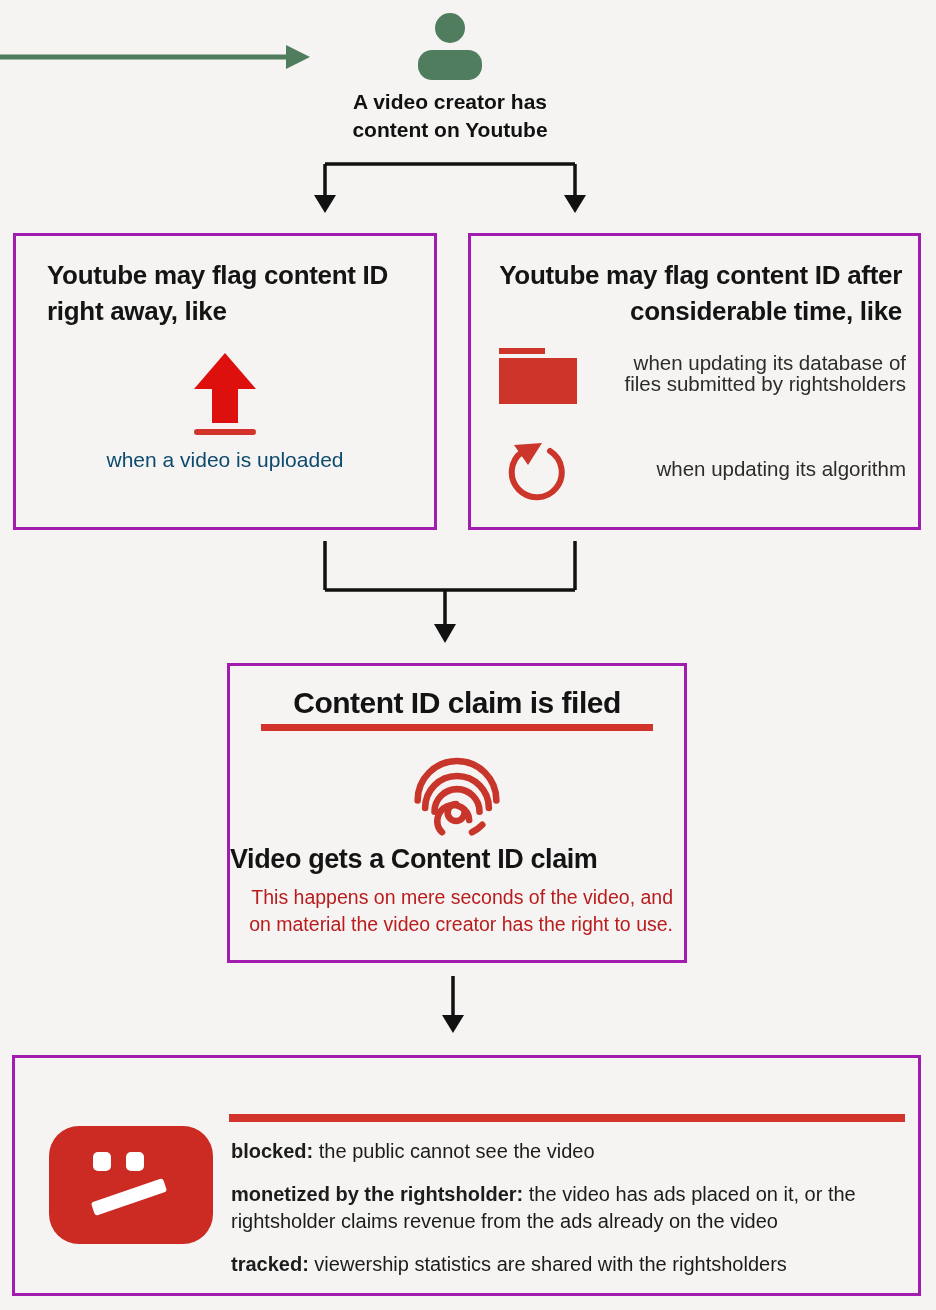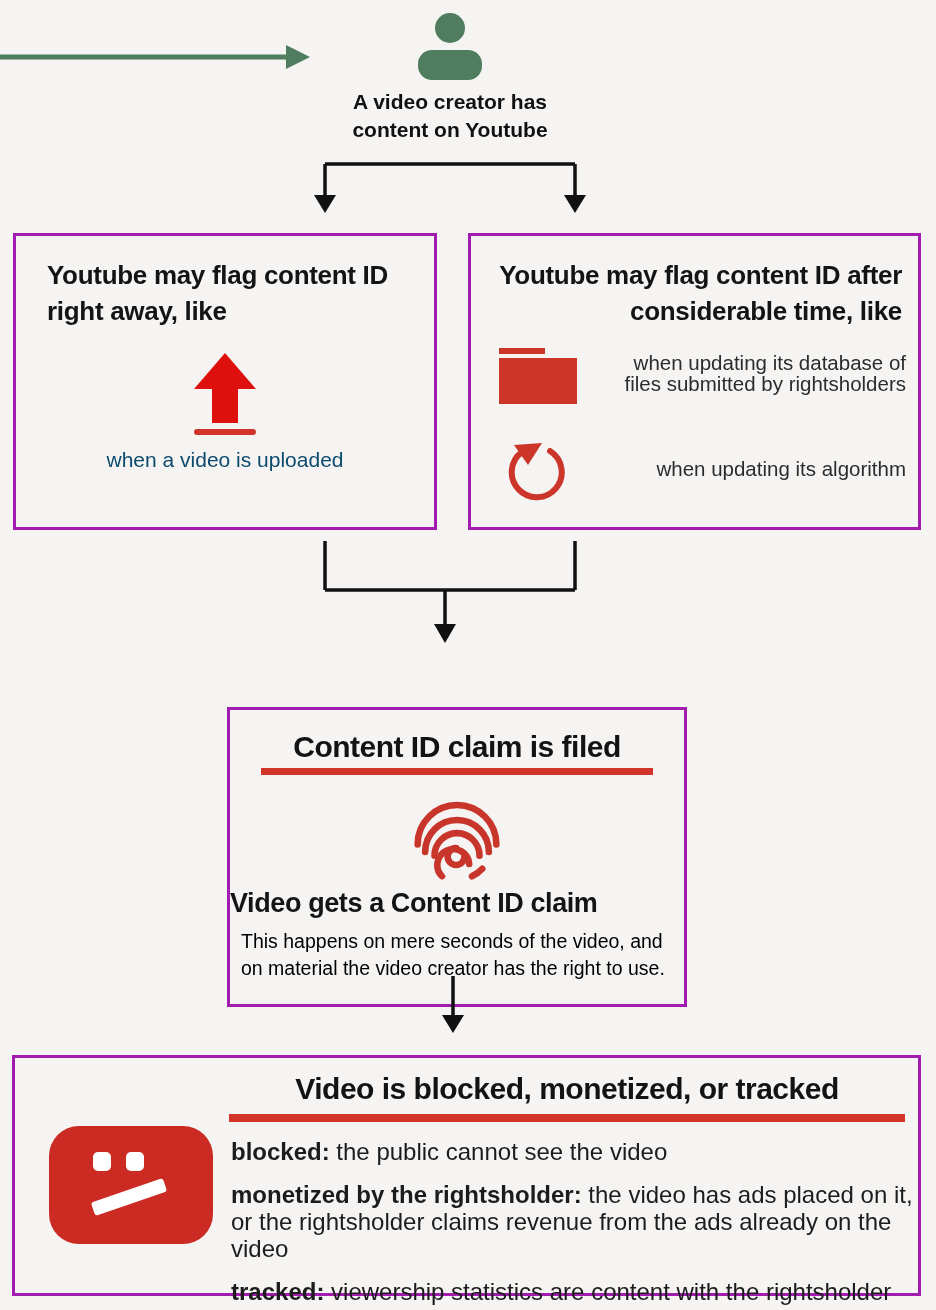--- a/index.html
+++ b/index.html
@@ -26,28 +26,28 @@
     position:absolute;left:0;top:20px;width:100%;text-align:center;
     font-size:30px;font-weight:700;letter-spacing:-0.5px;color:#131313;white-space:nowrap;
   }
   .red-bar{position:absolute;background:#d2342c;}
   .claim-sub{
     position:absolute;left:0;top:178px;width:100%;text-align:left;
     font-size:27px;font-weight:700;letter-spacing:-0.4px;color:#141414;
   }
   .claim-body{
     position:absolute;left:50%;top:218px;transform:translateX(-50%);width:432px;
-    text-align:left;font-size:19.5px;line-height:26.5px;color:#000000;
+    text-align:right;font-size:19.5px;line-height:26.5px;color:#b91c1c;
   }
   .outcome-title{
     position:absolute;left:210px;top:14px;width:684px;text-align:center;
     font-size:30px;font-weight:700;letter-spacing:-0.5px;color:#131313;white-space:nowrap;
   }
   .outcome-items{position:absolute;left:216px;top:80px;width:684px;}
-  .outcome-items p{margin:0;font-size:24px;line-height:27px;color:#1c1c1c;}
+  .outcome-items p{margin:0;font-size:20px;line-height:27px;color:#1c1c1c;}
   .outcome-items p + p{margin-top:16px;}
   .lead{font-weight:700;}
   .center-x{left:50%;transform:translateX(-50%);}
 </style>
 </head>
 <body>
 
 <div class="canvas">
 
   <svg class="abs" style="left:0;top:42px;" width="312" height="30">
@@ -95,21 +95,21 @@
       <polygon points="37,7 9,9 23,29" fill="#cb352a"></polygon>
     </svg>
     <div class="abs item-text" style="left:133px;top:222px;width:302px;">when updating its algorithm</div>
   </div>
 
   <svg class="abs" style="left:311px;top:537px;" width="278" height="110">
     <path d="M14,4 V53 M264,4 V53 M14,53 H264 M134,53 V88" stroke="#111" stroke-width="3.5" fill="none"></path>
     <polygon points="123,87 145,87 134,106" fill="#111"></polygon>
   </svg>
 
-  <div class="rbox" style="left:227px;top:663px;width:460px;height:300px;margin-top:44px;">
+  <div class="rbox" style="left:227px;top:663px;width:460px;height:300px;">
     <div class="claim-title">Content ID claim is filed</div>
     <div class="red-bar center-x" style="top:58px;width:392px;height:7px;"></div>
 
     <svg class="abs center-x" style="top:80px;" width="96" height="90" viewBox="0 0 100 96">
       <g stroke="#c8352b" stroke-width="7" fill="none" stroke-linecap="round">
         <path d="M8,58 A42,42 0 0 1 92,58"></path>
         <path d="M16,66 A34,34 0 0 1 84,66"></path>
         <path d="M26,70 A24,24 0 0 1 74,70"></path>
         <path d="M34,92 A17,17 0 1 1 63,79"></path>
         <path d="M49,62 A9,9 0 1 0 58,71"></path>
@@ -120,30 +120,29 @@
     <div class="claim-sub">Video gets a Content ID claim</div>
     <div class="claim-body">This happens on mere seconds of the video, and on material the video creator has the right to use.</div>
   </div>
 
   <svg class="abs" style="left:439px;top:976px;" width="28" height="58">
     <line x1="14" y1="0" x2="14" y2="40" stroke="#111" stroke-width="3.5"></line>
     <polygon points="3,39 25,39 14,57" fill="#111"></polygon>
   </svg>
 
   <div class="rbox" style="left:12px;top:1055px;width:909px;height:241px;">
-    <div class="outcome-title">Video is blocked, monetized, or tracked</div>
     <div class="red-bar" style="left:214px;top:56px;width:676px;height:8px;"></div>
 
     <svg class="abs" style="left:34px;top:68px;" width="164" height="120">
       <rect x="0" y="0" width="164" height="118" rx="30" fill="#cb2b22"></rect>
       <rect x="44" y="26" width="18" height="19" rx="5" fill="#ffffff"></rect>
       <rect x="77" y="26" width="18" height="19" rx="5" fill="#ffffff"></rect>
       <rect x="42" y="64" width="76" height="14" rx="3" fill="#ffffff" transform="rotate(-19 80 71)"></rect>
     </svg>
 
     <div class="outcome-items">
       <p><span class="lead">blocked:</span><span> the public cannot see the video</span></p>
       <p><span class="lead">monetized by the rightsholder:</span><span> the video has ads placed on it, or the rightsholder claims revenue from the ads already on the video</span></p>
-      <p><span class="lead">tracked:</span><span> viewership statistics are content with the rightsholder</span></p>
+      <p><span class="lead">tracked:</span><span> viewership statistics are shared with the rightsholders</span></p>
     </div>
   </div>
 
 </div>
 
 </body></html>

